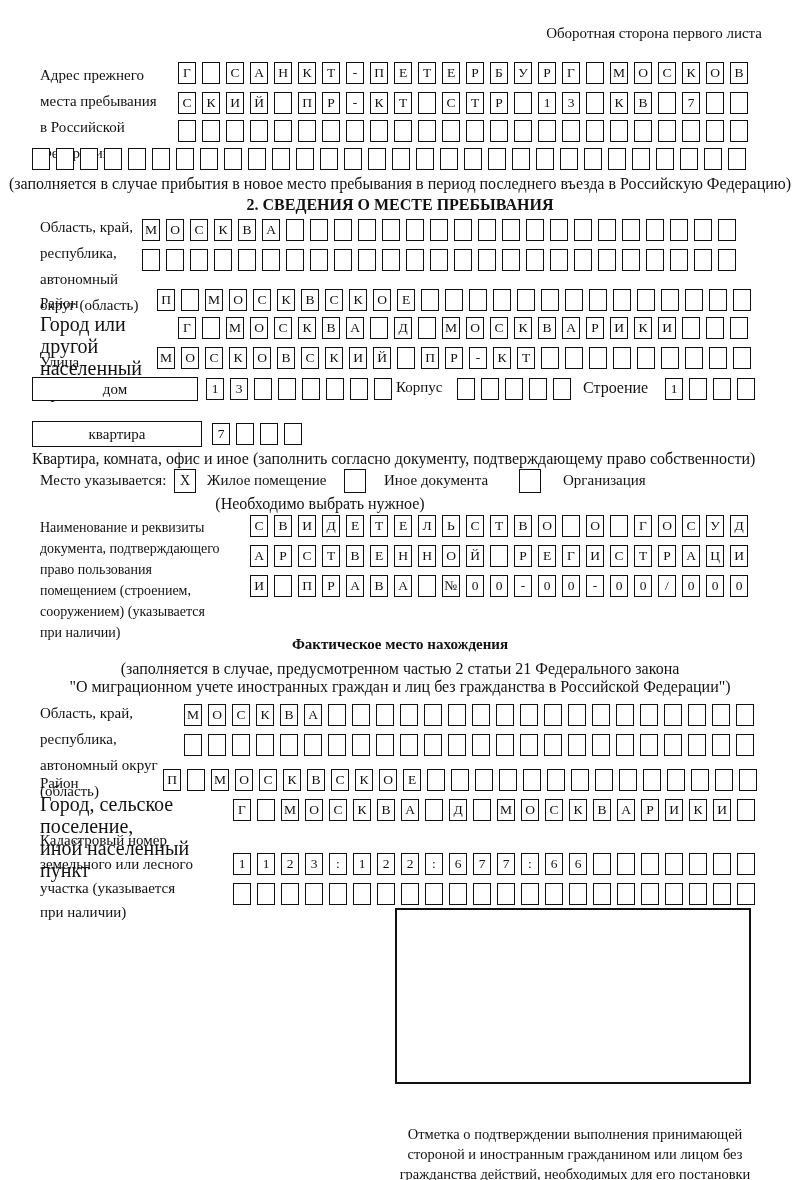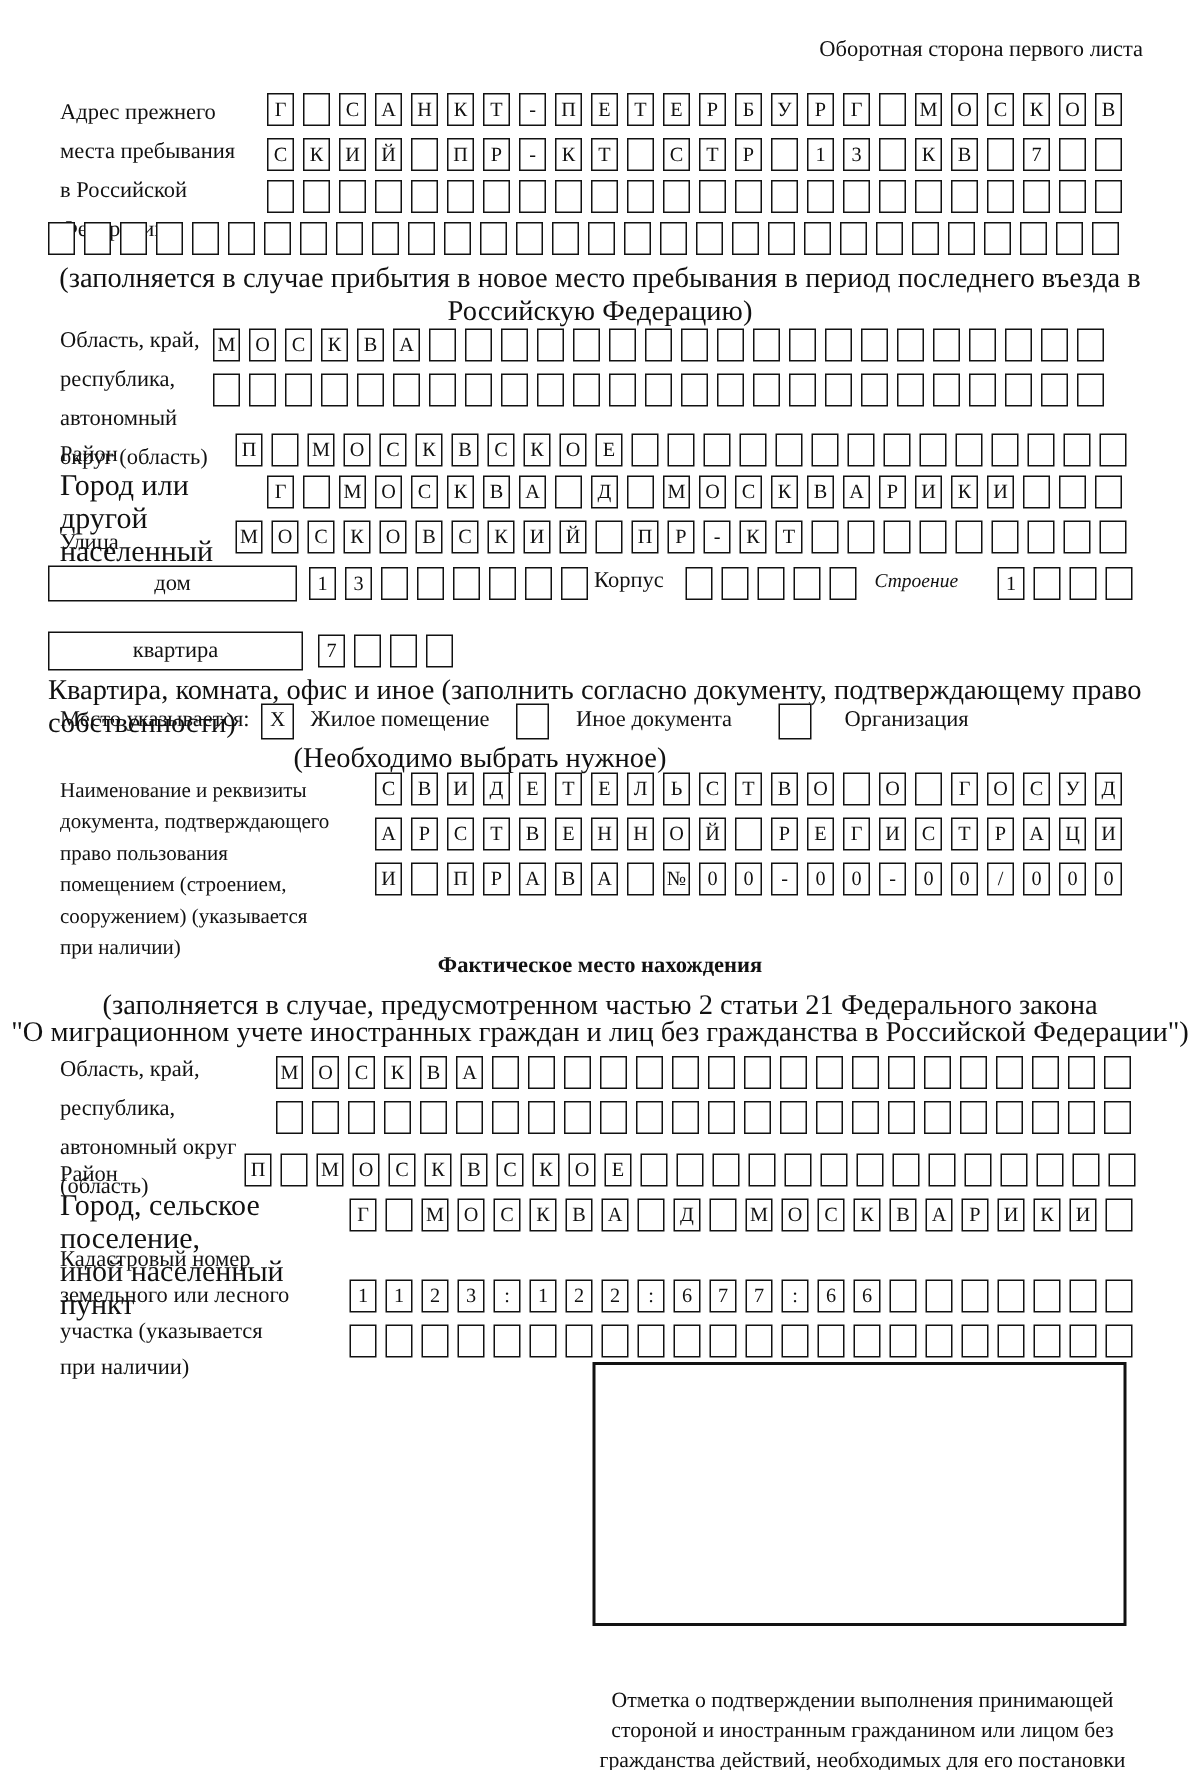--- a/index.html
+++ b/index.html
@@ -3,21 +3,21 @@
 <meta charset="utf-8">
 <style>
   html,body{margin:0;padding:0;background:#fff;}
   #page{position:relative;width:800px;height:1180px;background:#fff;color:#111;
         font-family:"Liberation Serif","DejaVu Serif",serif;overflow:hidden;padding-left:14px;}
   .abs{position:absolute;}
   .lbl{white-space:pre-line;font-size:15px;line-height:26px;}
   .lbl-sm{white-space:pre-line;font-size:14px;line-height:21px;}
   .lbl-md{white-space:pre-line;font-size:20px;line-height:22px;}
   .lbl-cad{white-space:pre-line;font-size:15px;line-height:24px;}
-  .note{font-size:19px;}
+  .note{font-size:16px;}
   .center{text-align:center;width:800px;left:0;}
   .boxrow{display:flex;}
   .cell{box-sizing:border-box;width:18px;height:22px;border:1.6px solid #111;
         margin-right:6px;display:flex;align-items:center;justify-content:center;
         font-size:13.5px;flex:none;background:#fff;}
   .wbox{box-sizing:border-box;border:1.6px solid #111;display:flex;align-items:center;
         justify-content:center;font-size:15px;background:#fff;}
   .cb{box-sizing:border-box;width:22px;height:24px;border:1.6px solid #111;display:flex;
       align-items:center;justify-content:center;font-size:14px;background:#fff;}
   .title{font-weight:bold;font-size:16px;}
@@ -140,20 +140,21 @@
       <div class="cell"></div>
       <div class="cell"></div>
       <div class="cell"></div>
       <div class="cell"></div>
       <div class="cell"></div>
       <div class="cell"></div>
       <div class="cell"></div>
     </div>
   <div class="abs note center" style="top:175px;">(заполняется в случае прибытия в новое место пребывания в период последнего въезда в Российскую Федерацию)</div>
 
+  <div class="abs title center" style="top:196px;">2. СВЕДЕНИЯ О МЕСТЕ ПРЕБЫВАНИЯ</div>
 
   <div class="abs lbl" style="left:40px;top:214px;width:130px;">Область, край,
 республика,
 автономный
 округ (область)</div>
   <div class="abs boxrow" style="left:142px;top:219px;">
       <div class="cell">М</div>
       <div class="cell">О</div>
       <div class="cell">С</div>
       <div class="cell">К</div>
@@ -306,21 +307,21 @@
       <div class="cell"></div>
     </div>
   <div class="abs" style="left:396px;top:379px;font-size:15px;text-align:right;">Корпус</div>
   <div class="abs boxrow" style="left:457px;top:378px;">
       <div class="cell"></div>
       <div class="cell"></div>
       <div class="cell"></div>
       <div class="cell"></div>
       <div class="cell"></div>
     </div>
-  <div class="abs" style="left:583px;top:379px;font-size:13px;font-style:italic;">Строение</div>
+  <div class="abs" style="left:583px;top:379px;font-size:16px;">Строение</div>
   <div class="abs boxrow" style="left:665px;top:378px;">
       <div class="cell">1</div>
       <div class="cell"></div>
       <div class="cell"></div>
       <div class="cell"></div>
     </div>
 
   <div class="abs wbox" style="left:32px;top:421px;width:170px;height:26px;">квартира</div>
   <div class="abs boxrow" style="left:212px;top:423px;">
       <div class="cell">7</div>

